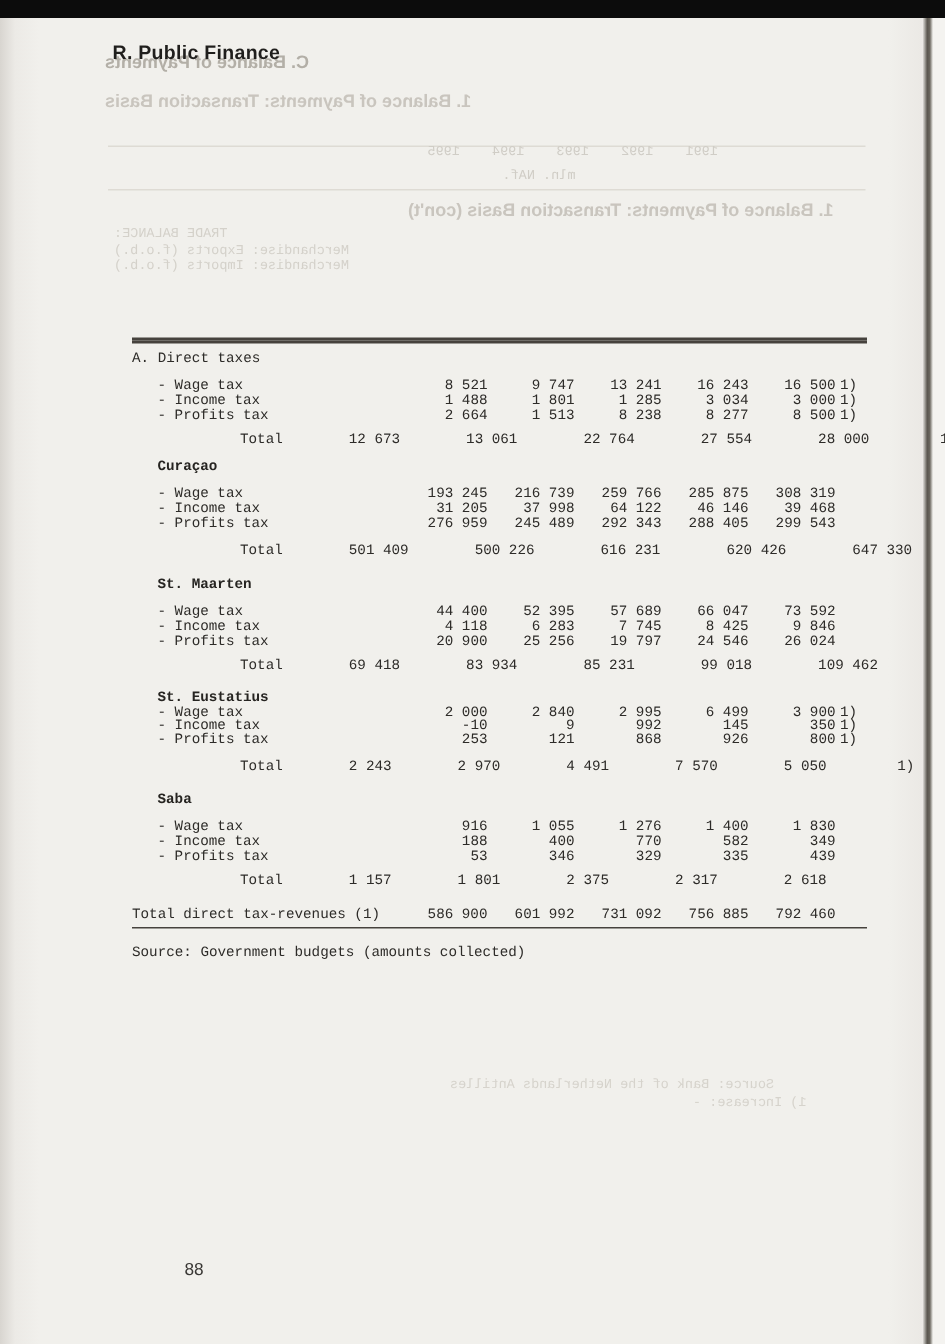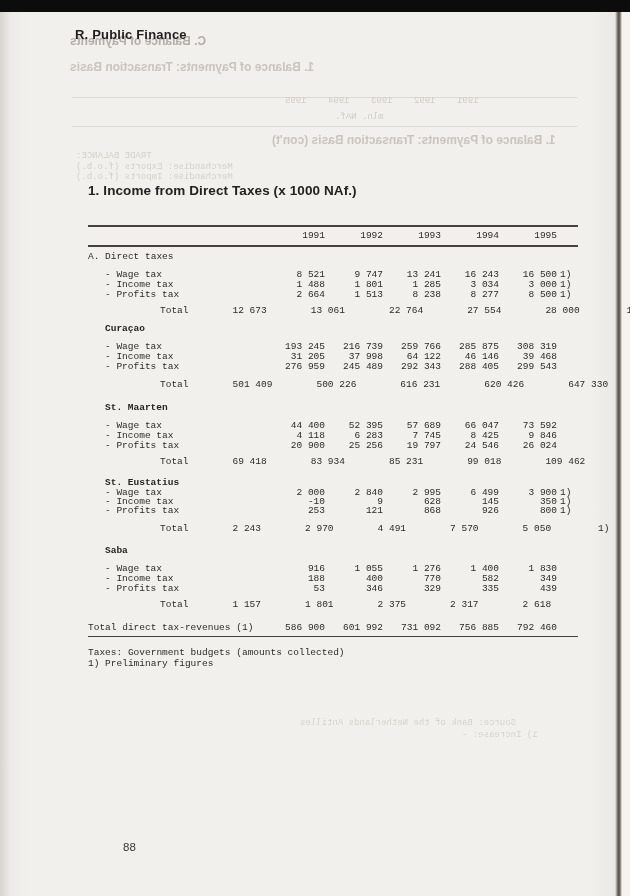--- a/index.html
+++ b/index.html
@@ -76,33 +76,23 @@
   <div class="bt bt-mono bt2">1991   1992   1993   1994   1995</div>
   <div class="bt bt-mono bt3">mln. NAf.</div>
   <div class="bt bt-sans bt4">1. Balance of Payments: Transaction Basis (con't)</div>
   <div class="bt bt-mono bt5">TRADE BALANCE:</div>
   <div class="bt bt-mono bt6">Merchandise: Exports (f.o.b.)</div>
   <div class="bt bt-mono bt7">Merchandise: Imports (f.o.b.)</div>
   <div class="bt bt-mono bt8">Source: Bank of the Netherlands Antilles</div>
   <div class="bt bt-mono bt9">1) Increase: -</div>
 
   <div class="doc-header">R. Public Finance</div>
-  <div class="doc-title">1. Income from Direct Taxes (x 1000 NAf.)</div>
 
   <div class="table">
     <div class="rule"></div>
-    <div class="row yrow">
-      <span class="lbl"></span>
-      <span class="num">1991</span>
-      <span class="num">1992</span>
-      <span class="num">1993</span>
-      <span class="num">1994</span>
-      <span class="num">1995</span>
-      <span class="sfx"></span>
-    </div>
     <div class="rule thin"></div>
 
     <div class="grp">A. Direct taxes</div>
 
     <div id="sections">
         <div class="sec">
           <div class="rows">
             <div class="row r-tax">
               <span class="lbl">- Wage tax</span>
               <span class="num">8 521</span>
@@ -232,21 +222,21 @@
               <span class="num">2 840</span>
               <span class="num">2 995</span>
               <span class="num">6 499</span>
               <span class="num">3 900</span>
               <span class="sfx">1)</span>
             </div>
             <div class="row r-tax">
               <span class="lbl">- Income tax</span>
               <span class="num">-10</span>
               <span class="num">9</span>
-              <span class="num">628</span>
+              <span class="num">992</span>
               <span class="num">145</span>
               <span class="num">350</span>
               <span class="sfx">1)</span>
             </div>
             <div class="row r-tax">
               <span class="lbl">- Profits tax</span>
               <span class="num">253</span>
               <span class="num">121</span>
               <span class="num">868</span>
               <span class="num">926</span>
@@ -314,18 +304,17 @@
           <span class="num">601 992</span>
           <span class="num">731 092</span>
           <span class="num">756 885</span>
           <span class="num">792 460</span>
           <span class="sfx"></span>
         </div>
       </div>
 
     <div class="rule thin rule-bottom"></div>
 
-    <div class="src">Taxes: Government budgets (amounts collected)</div>
-    <div class="src" style="margin-top:0;">1) Preliminary figures</div>
+    <div class="src">Source: Government budgets (amounts collected)</div>
   </div>
 
   <div class="pagenum">88</div>
 </div>
 
 </body></html>

